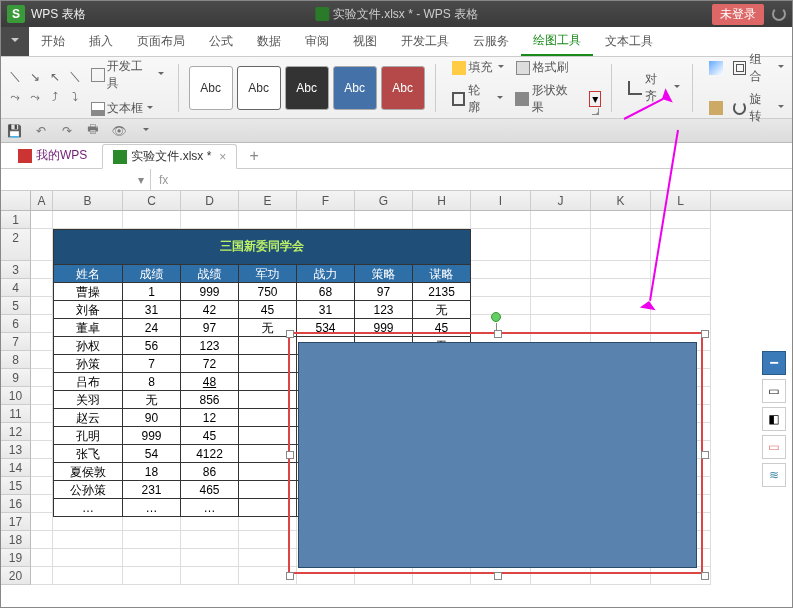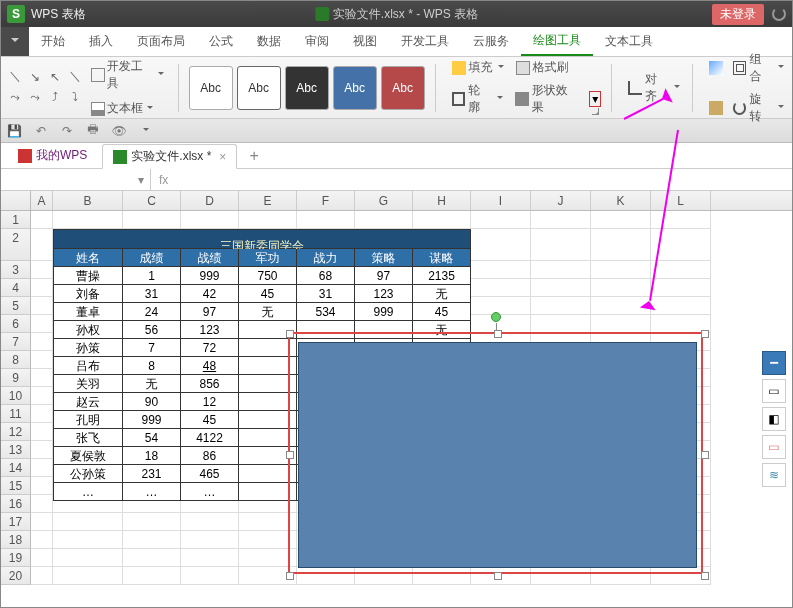--- a/index.html
+++ b/index.html
@@ -59,21 +59,21 @@
 .namebox .nb{width:150px;border-right:1px solid #ccc;padding:0 6px;height:100%;display:flex;align-items:center;color:#888}
 .namebox .fx{padding:0 8px;color:#999;}
 .sheet{position:relative;background:#fff}
 .cols{display:flex;height:20px;background:linear-gradient(#f4f4f4,#e8e8e8);border-bottom:1px solid #bbb}
 .cols .corner{width:30px;border-right:1px solid #bbb}
 .cols .ch{border-right:1px solid #ccc;text-align:center;line-height:20px;color:#555}
 .row{display:flex;height:18px}
 .row .rh{width:30px;background:linear-gradient(#f4f4f4,#e8e8e8);border-right:1px solid #bbb;border-bottom:1px solid #ccc;text-align:center;line-height:18px;color:#555}
 .row .cell{border-right:1px solid #ddd;border-bottom:1px solid #ddd;line-height:18px;padding:0 2px;overflow:hidden}
 .tblarea{position:absolute;left:50px;top:20px}
-.tbltitle{background:#1f4e79;color:#fef9c3;text-align:center;font-weight:normal;height:20px;line-height:32px;border:1px solid #333}
+.tbltitle{background:#1f4e79;color:#bef264;text-align:center;font-weight:bold;height:36px;line-height:32px;border:1px solid #333}
 .tblhead{display:flex}
 .tblhead .th{background:#2f6fa8;color:#fff;text-align:center;height:18px;line-height:18px;border:1px solid #333;border-top:none}
 .tblrow{display:flex}
 .tblrow .td{background:#fff;text-align:center;height:18px;line-height:18px;border:1px solid #333;border-top:none;overflow:hidden}
 .tblrow .td+.td,.tblhead .th+.th{border-left:none}
 .shapebox{position:absolute;border:2px solid #d44;background:rgba(255,255,255,0.02)}
 .shape{position:absolute;background:#5a82af;border:1px solid #2a4a6a}
 .handle{position:absolute;width:8px;height:8px;background:#fff;border:1px solid #888}
 .rothandle{position:absolute;width:10px;height:10px;background:#6c6;border:1px solid #393;border-radius:50%;left:50%;top:-22px;transform:translateX(-50%)}
 .rothandle::before{content:'';position:absolute;width:1px;height:12px;background:#888;left:50%;top:10px}

